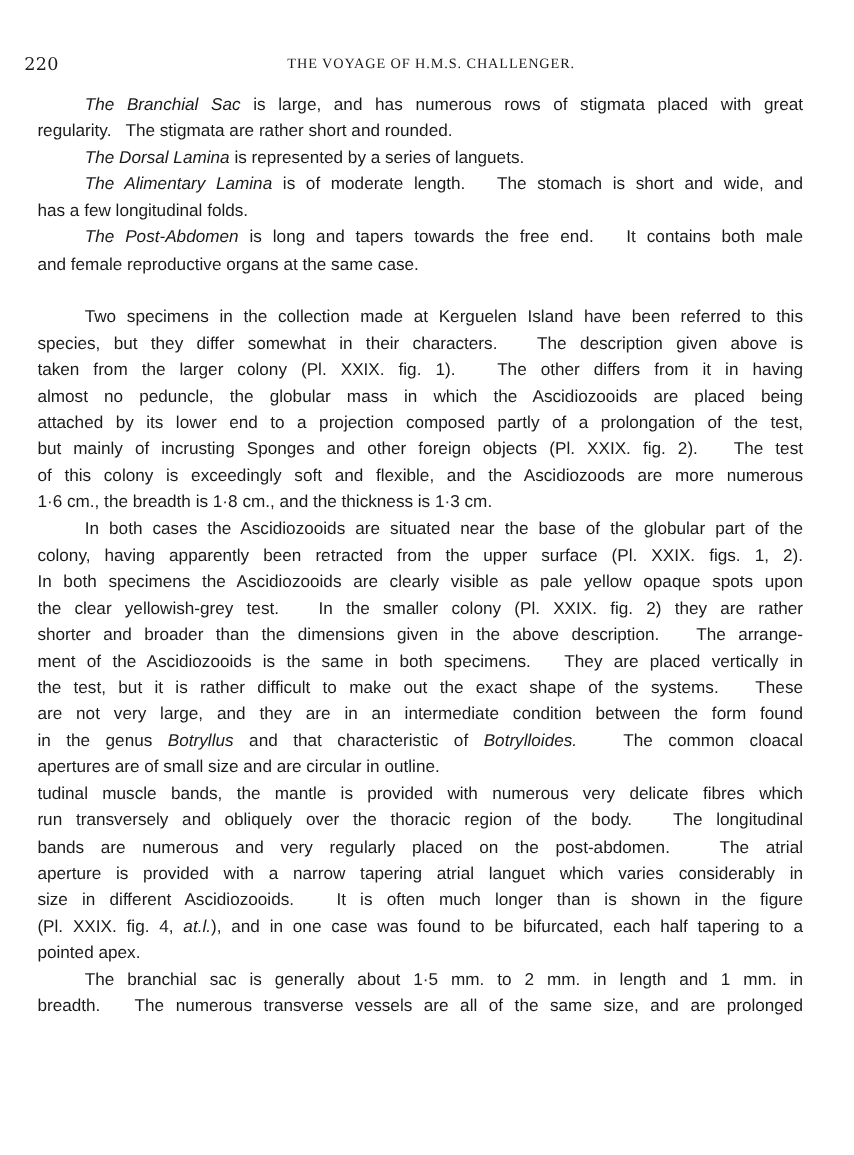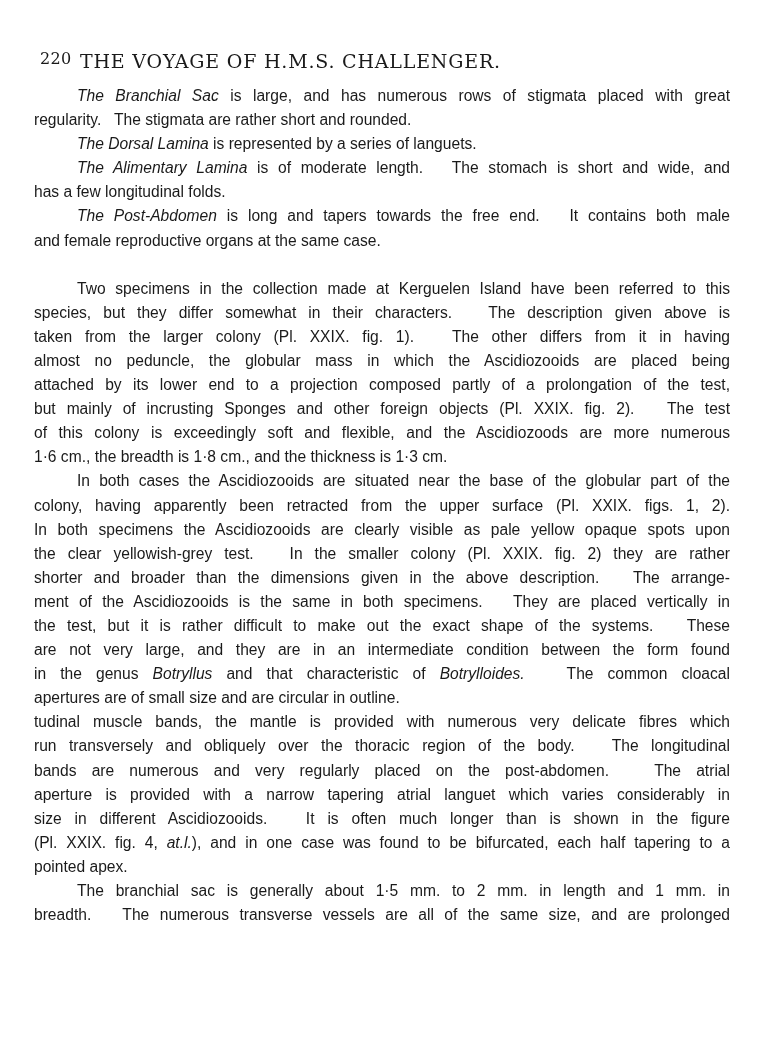--- a/index.html
+++ b/index.html
@@ -1,23 +1,23 @@
 <!DOCTYPE html>
 <html><head>
 <meta charset="utf-8">
 <style>
   html, body { margin: 0; padding: 0; background: #ffffff; }
   body { width: 776px; height: 1050px; position: relative; overflow: hidden;
          font-family: "DejaVu Serif", "Liberation Serif", serif; color: #1a1a1a; }
   .page { position: absolute; left: 0; top: 0; width: 776px; height: 1050px; }
-  .running-head { position: absolute; top: 49px; left: 40px; width: 700px; height: 20px;
+  .running-head { position: absolute; top: 49px; left: 22px; width: 700px; height: 20px;
                   font-size: 14.5px; letter-spacing: 0.3px; }
   .page-number { position: absolute; left: 0; top: 0; font-size: 16px; }
-  .head-title { position: absolute; left: 0; right: 0; top: 1px; 
-                font-size: 19px; letter-spacing: 0.8px; padding-left: 40px; }
+  .head-title { position: absolute; left: 0; right: 0; top: 1px; text-align: center;
+                font-size: 13px; letter-spacing: 0.8px; padding-left: 40px; font-family: Liberation Serif, serif; }
   .body { position: absolute; left: 34px; top: 84px; width: 696px; }
   .line { height: 24.1px; line-height: 24.1px; font-size: 15.6px; white-space: nowrap;
           text-align: justify; text-align-last: justify; overflow: hidden;
           font-family: Liberation Sans, sans-serif; transform-origin: left; }
   .line.last { text-align-last: left; }
   .line.indent { padding-left: 43px; }
   .gap { height: 24px; }
   i, em { font-style: italic; }
 </style>
 </head>

